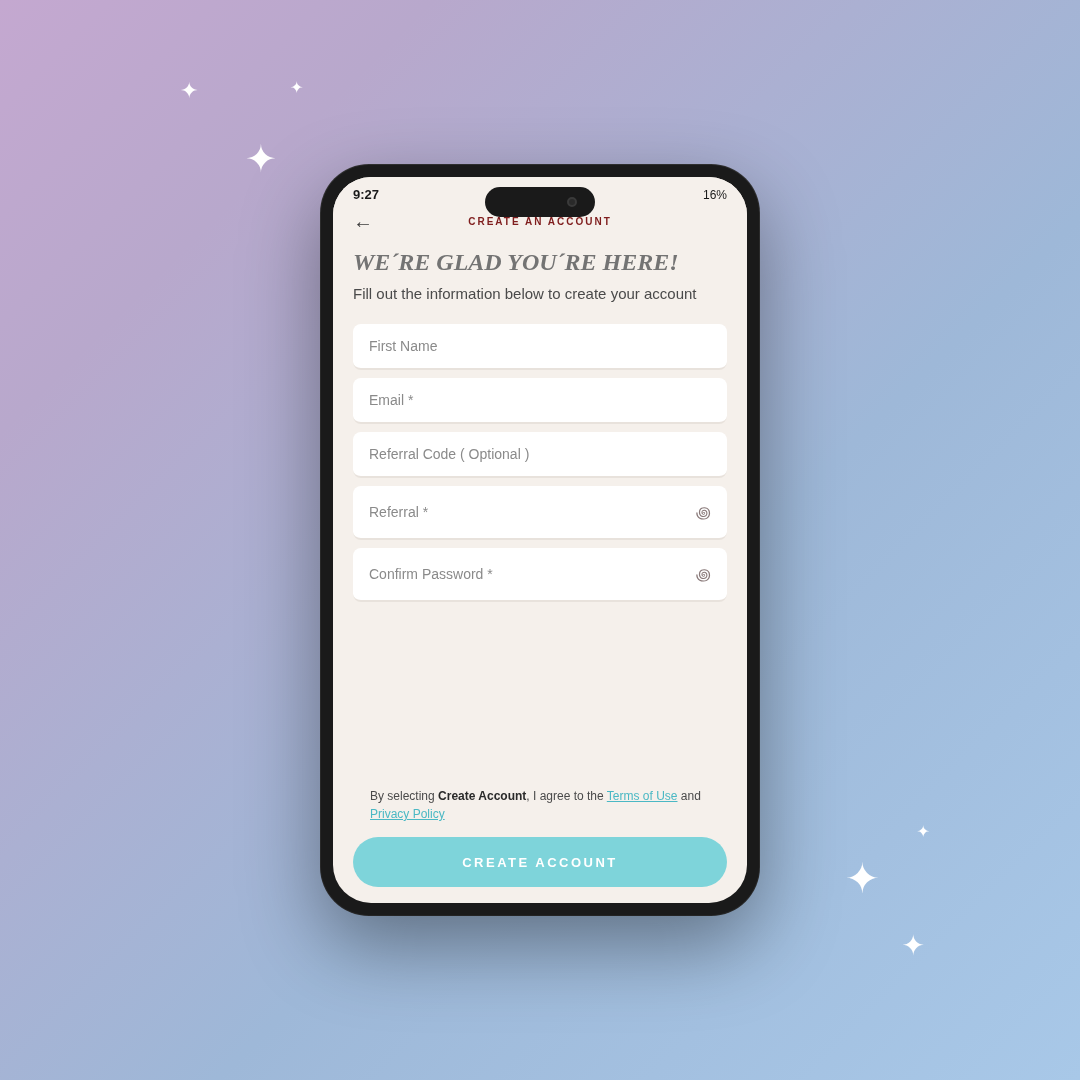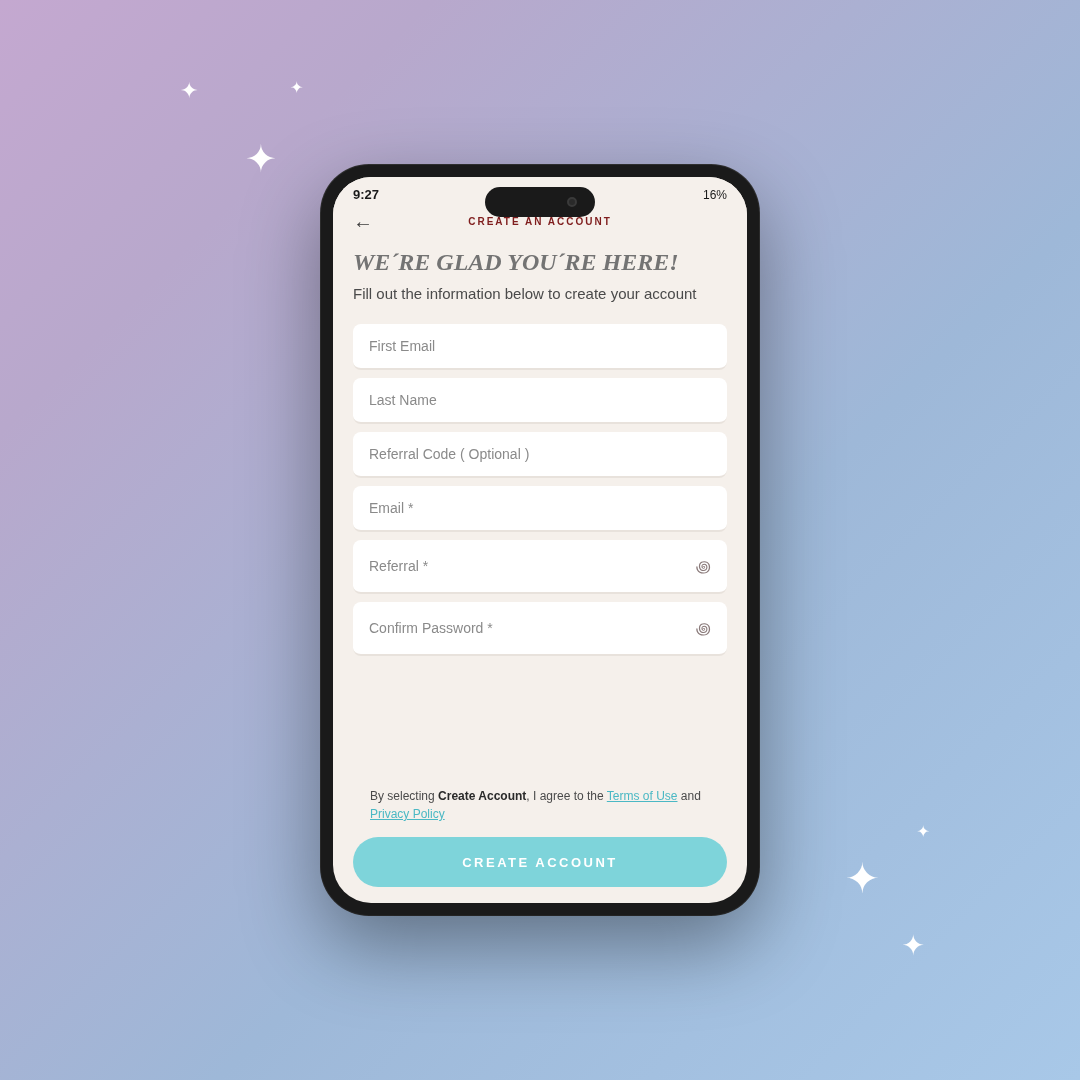--- a/index.html
+++ b/index.html
@@ -252,33 +252,30 @@
       </div>
 
       <div class="header-section">
         <div class="welcome-title">WE´RE GLAD YOU´RE HERE!</div>
         <div class="welcome-subtitle">Fill out the information below to create your account</div>
       </div>
 
       <div class="form-section">
 
         <div class="form-field">
-          <span class="field-placeholder">First Email</span>
-        </div>
-
-        <div class="form-field">
-          <span class="field-placeholder">Last Name</span>
+          <span class="field-placeholder">First Name</span>
+        </div>
+
+
+        <div class="form-field">
+          <span class="field-placeholder">Email *</span>
         </div>
 
         <div class="form-field">
           <span class="field-placeholder">Referral Code ( Optional )</span>
-        </div>
-
-        <div class="form-field">
-          <span class="field-placeholder">Email *</span>
         </div>
 
         <div class="form-field">
           <span class="field-placeholder">Referral *</span>
           <span class="eye-icon">꩜</span>
         </div>
 
         <div class="form-field">
           <span class="field-placeholder">Confirm Password *</span>
           <span class="eye-icon">꩜</span>

